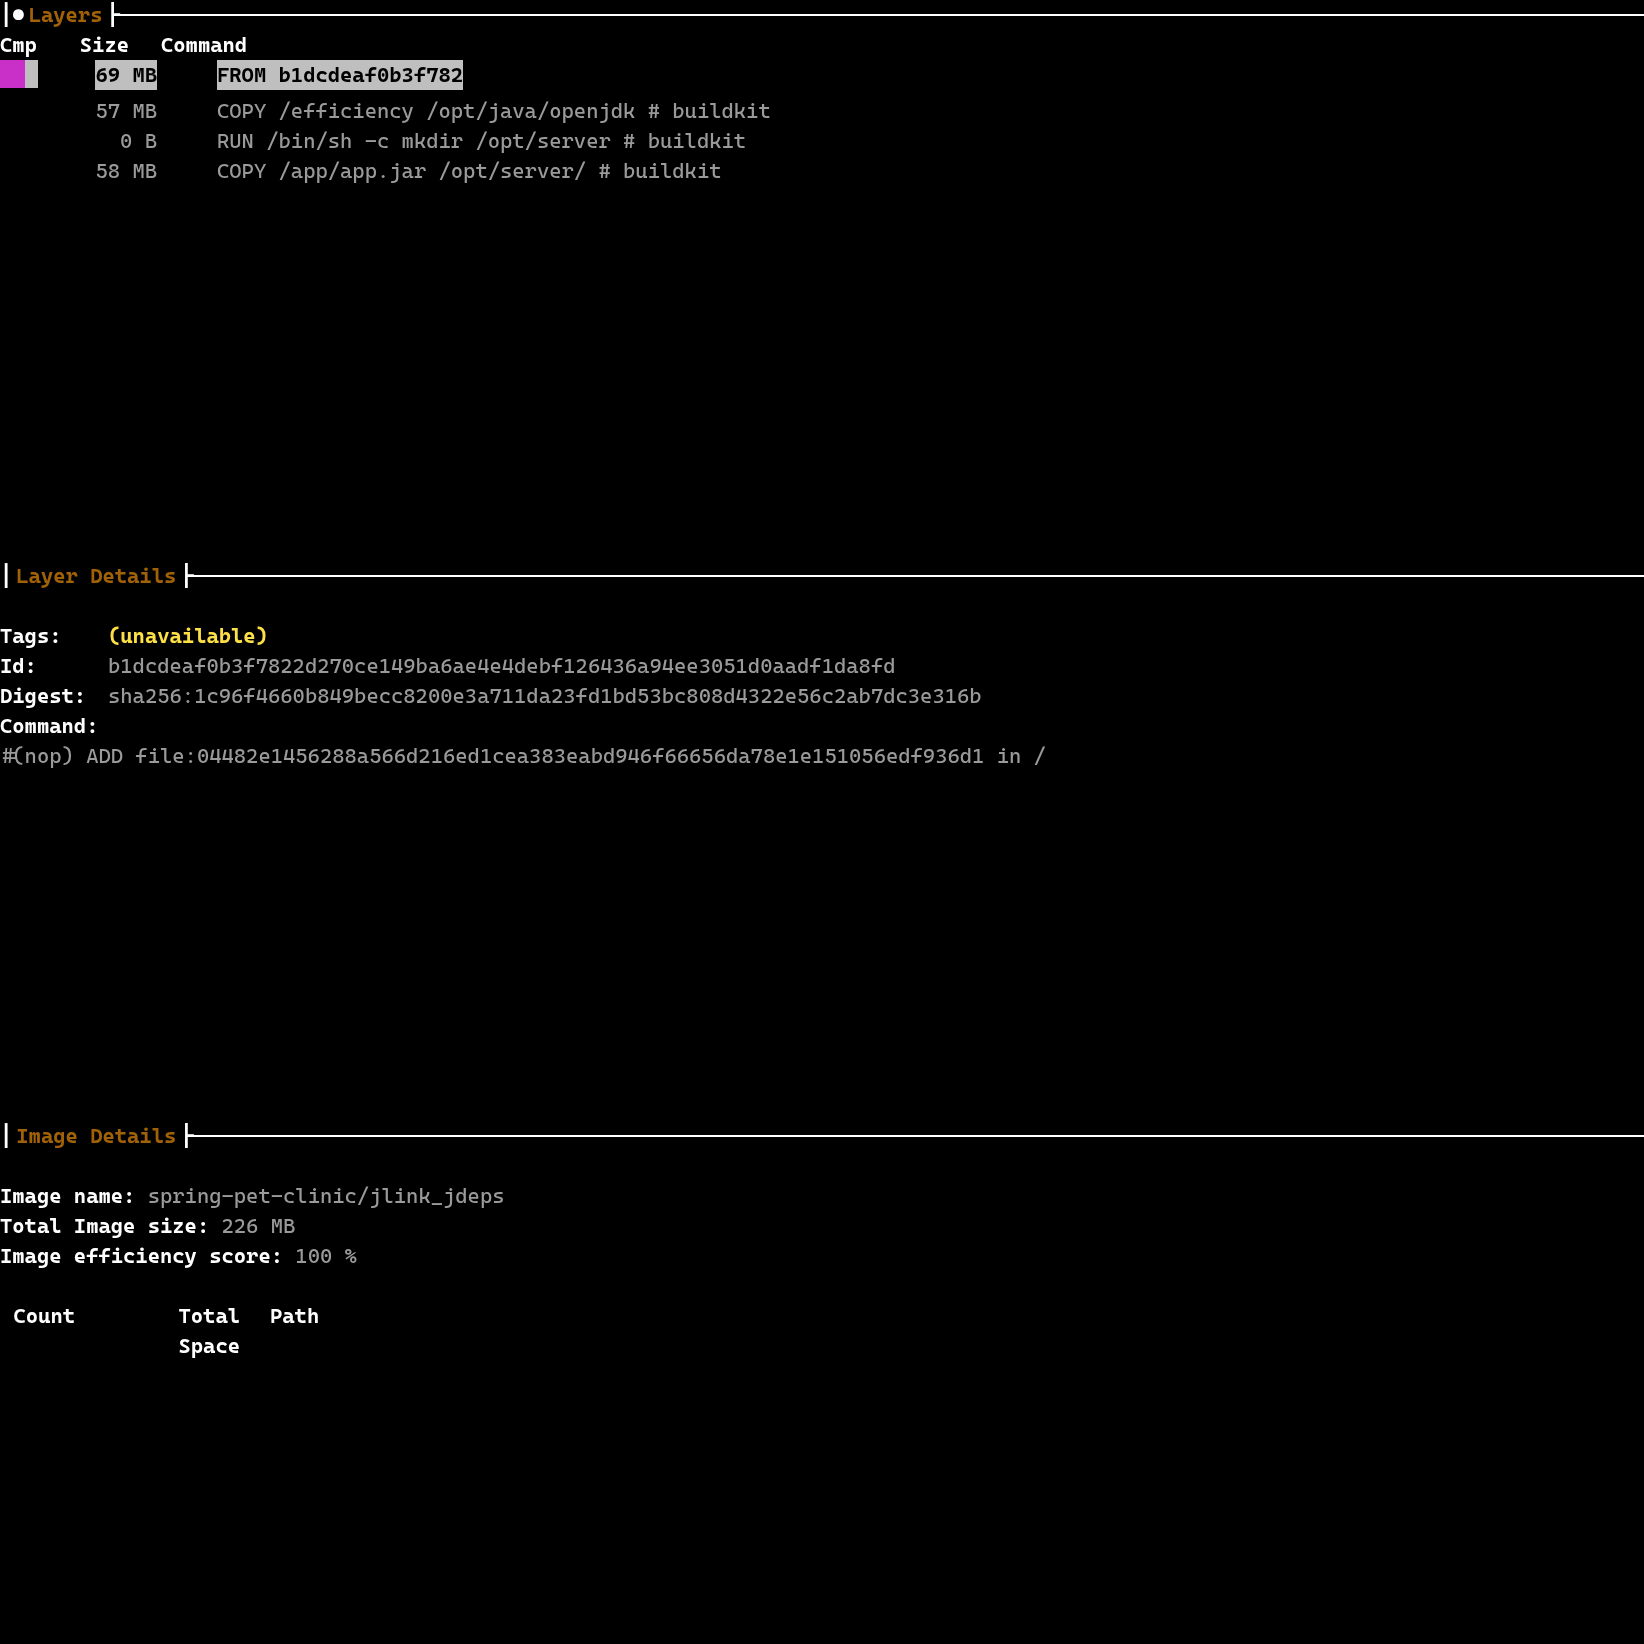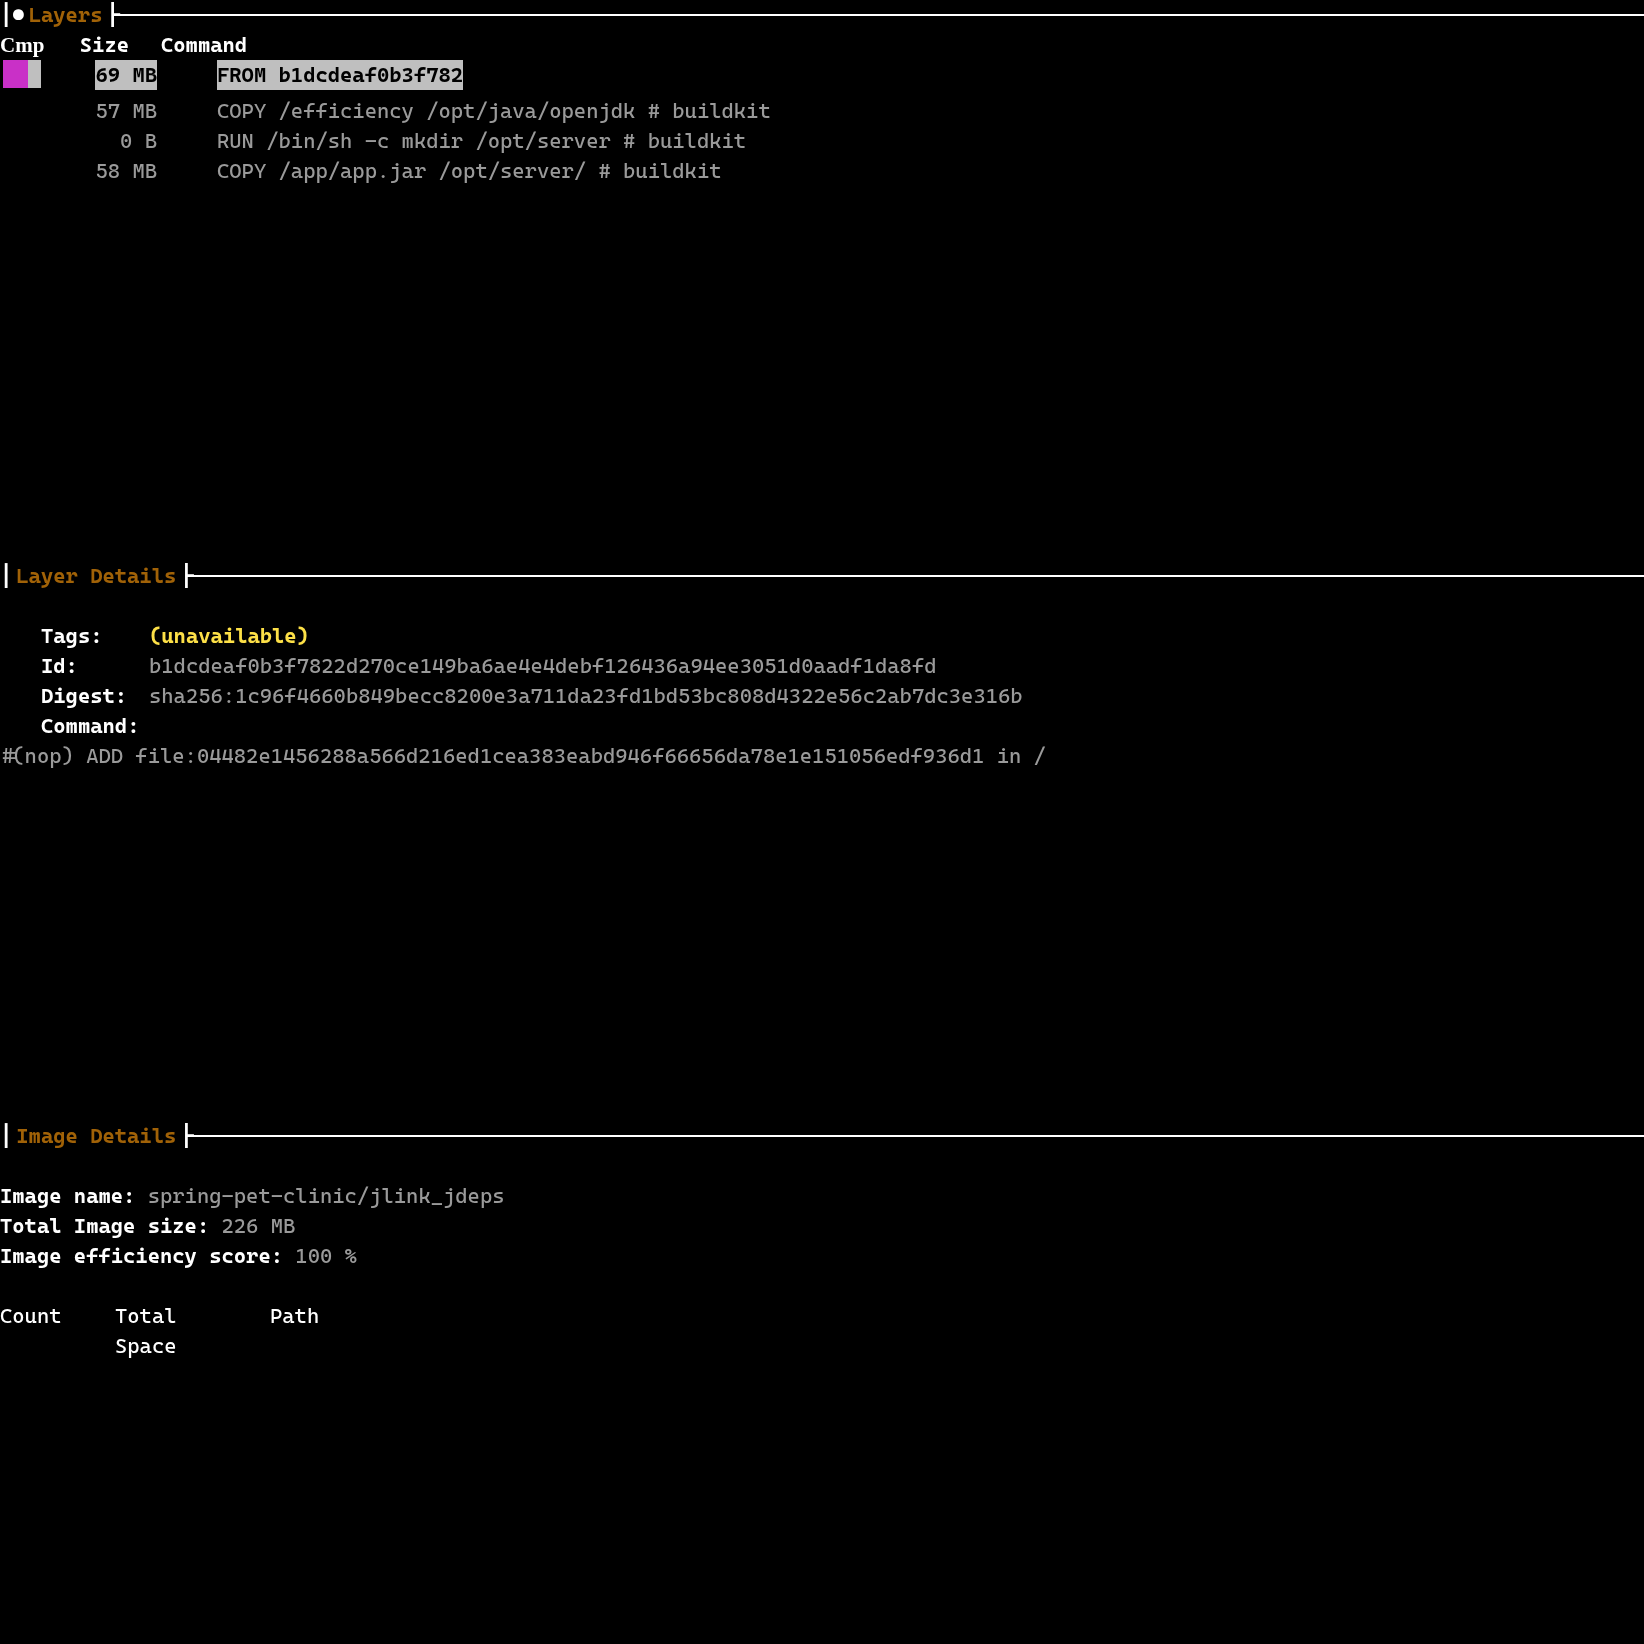--- a/index.html
+++ b/index.html
@@ -49,22 +49,21 @@
     .layers-table {
       width: 100%;
     }
     .table-header {
       display: flex;
       color: #fff;
       font-weight: bold;
     }
     .col-cmp {
       width: 44px;
-      text-align: center;
-      font-family: Liberation Serif, serif;
+      text-align: left;
     }
     .col-size {
       width: 105px;
       text-align: right;
       padding-right: 20px;
     }
     .col-command {
       flex: 1;
       padding-left: 12px;
     }
@@ -102,40 +101,40 @@
     .layer-details-section, .image-details-section {
       margin-top: 0;
     }
     .details-row {
       display: flex;
     }
     .details-label {
       color: #fff;
       font-weight: bold;
       min-width: 88px;
-      margin-left: 41px;
     }
     .details-value {
       color: #9a9a9a;
       padding-left: 20px;
     }
     .details-value-nolabel {
       color: #9a9a9a;
     }
     .inline-label {
       color: #ffffff;
       font-weight: bold;
     }
     .inline-value {
       color: #9a9a9a;
     }
     .waste-header {
       display: flex;
       color: #fff;
-      font-weight: normal;
+      font-weight: bold;
+      text-align: right;
     }
     .waste-count { width: 75px; }
     .waste-space { width: 165px; padding-left: 40px; }
     .waste-path { padding-left: 30px; }
     .spacer-sm { height: 30px; }
   </style>
 </head>
 <body>
 
 <div>

